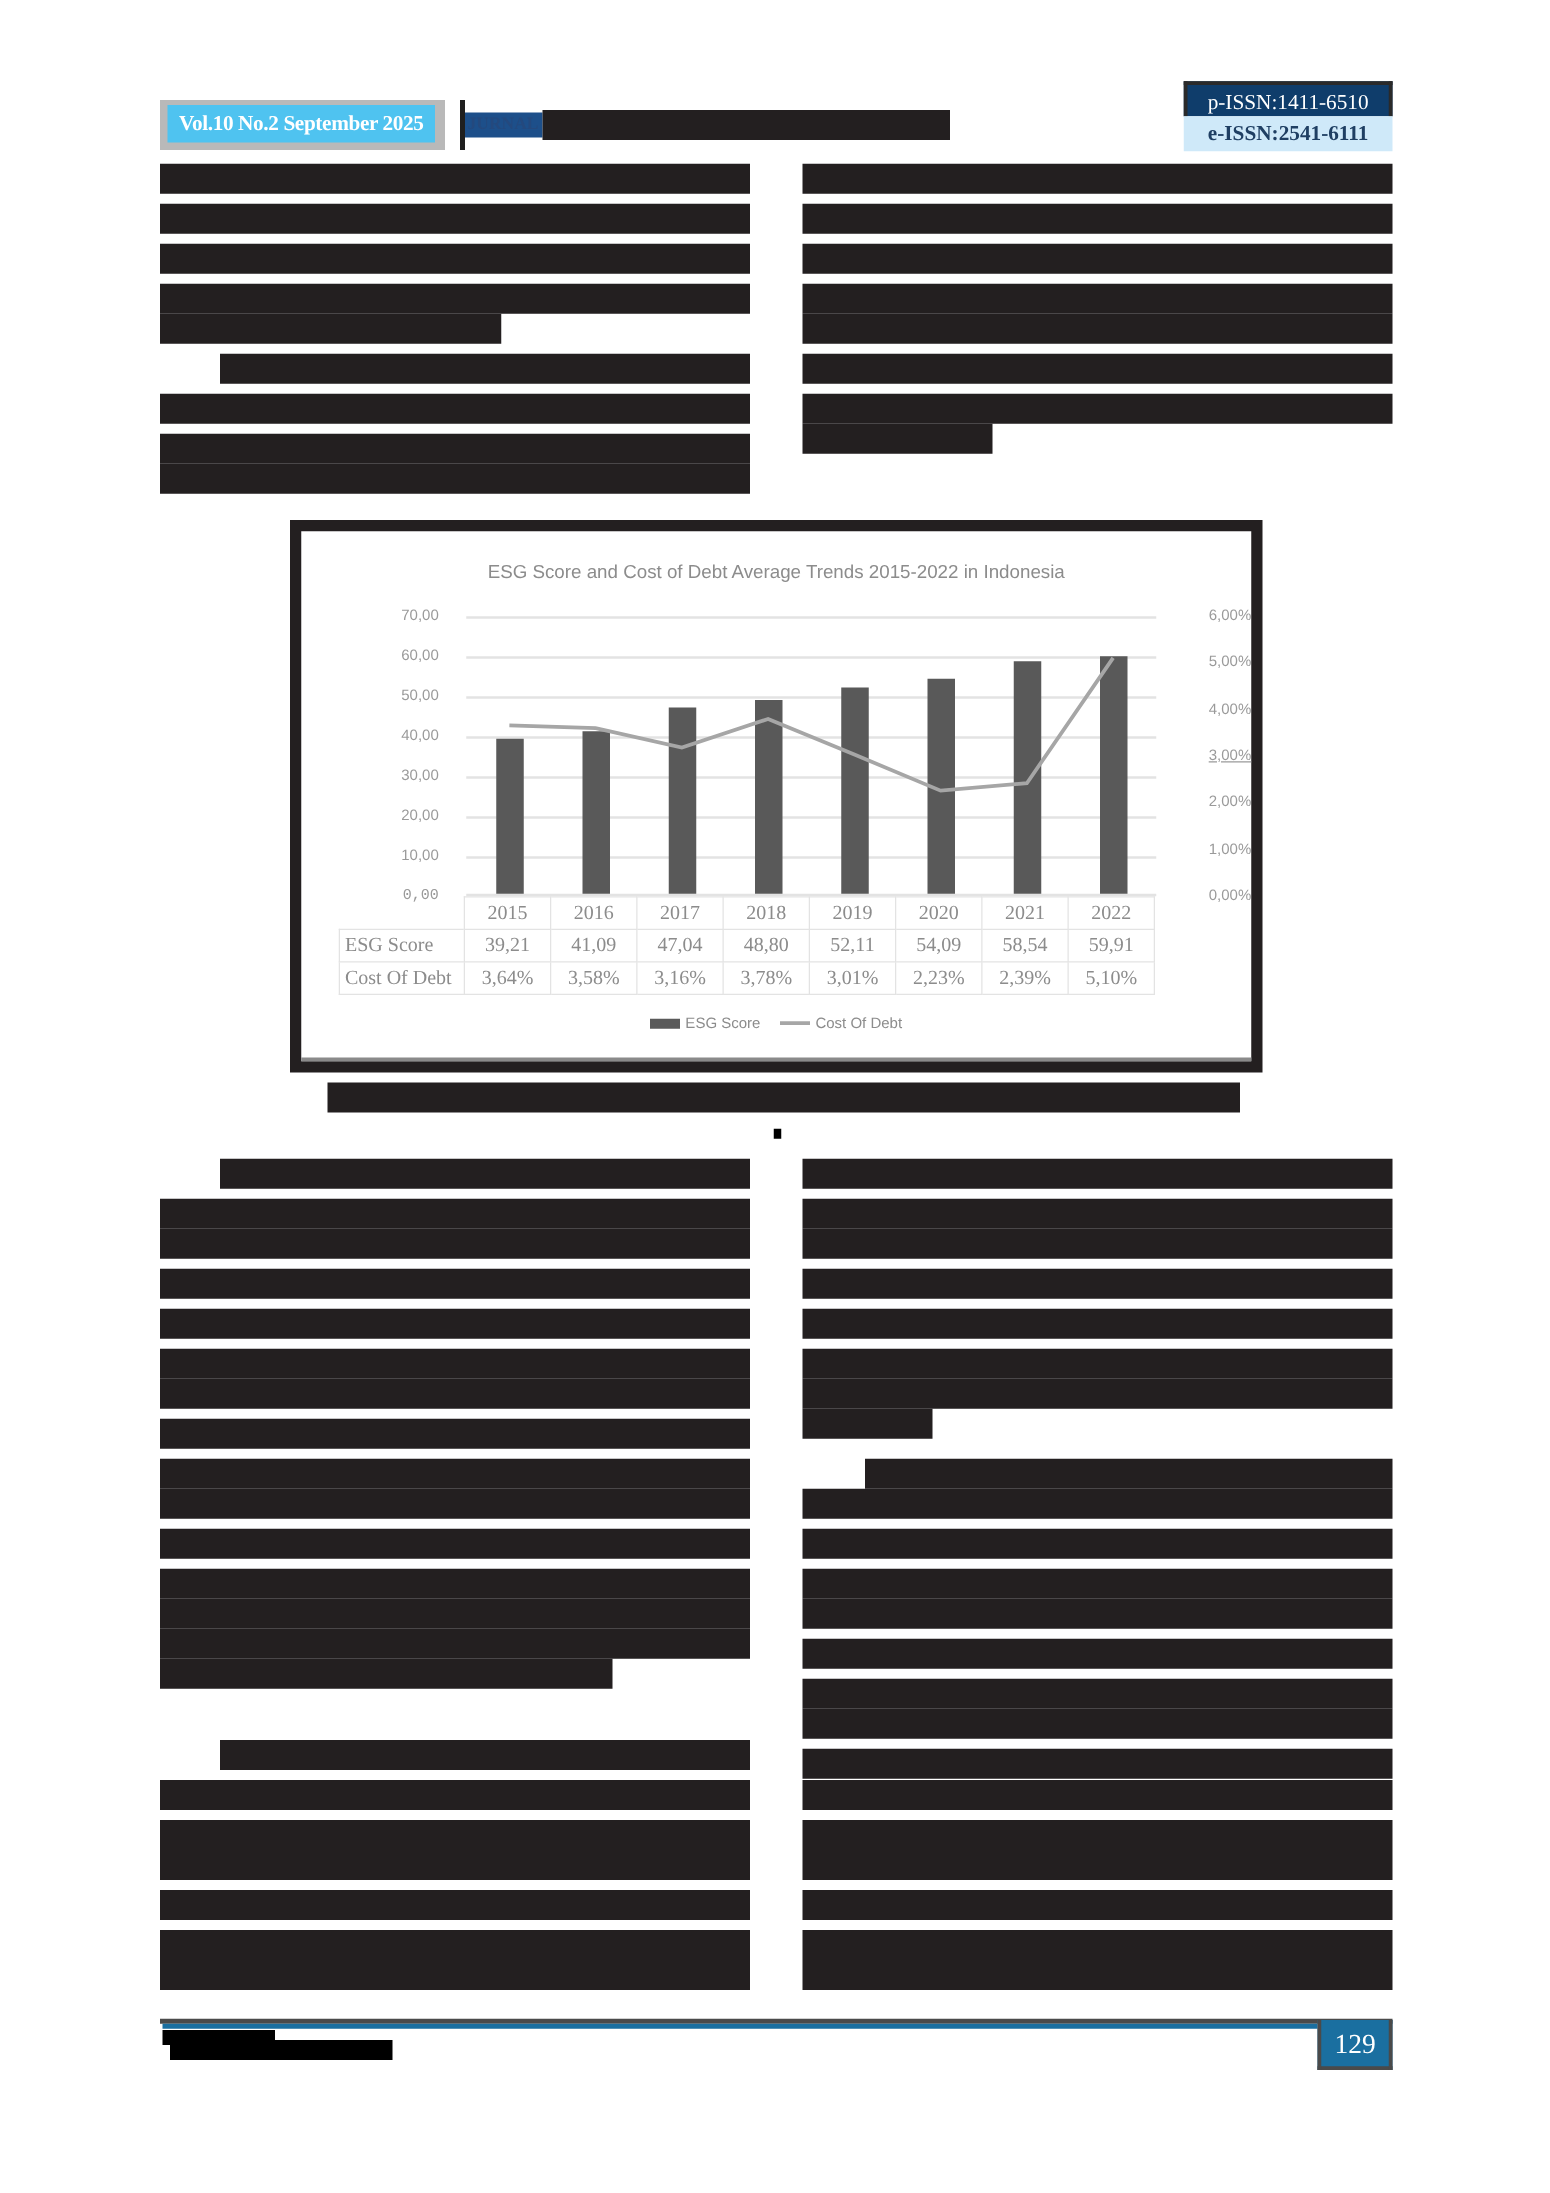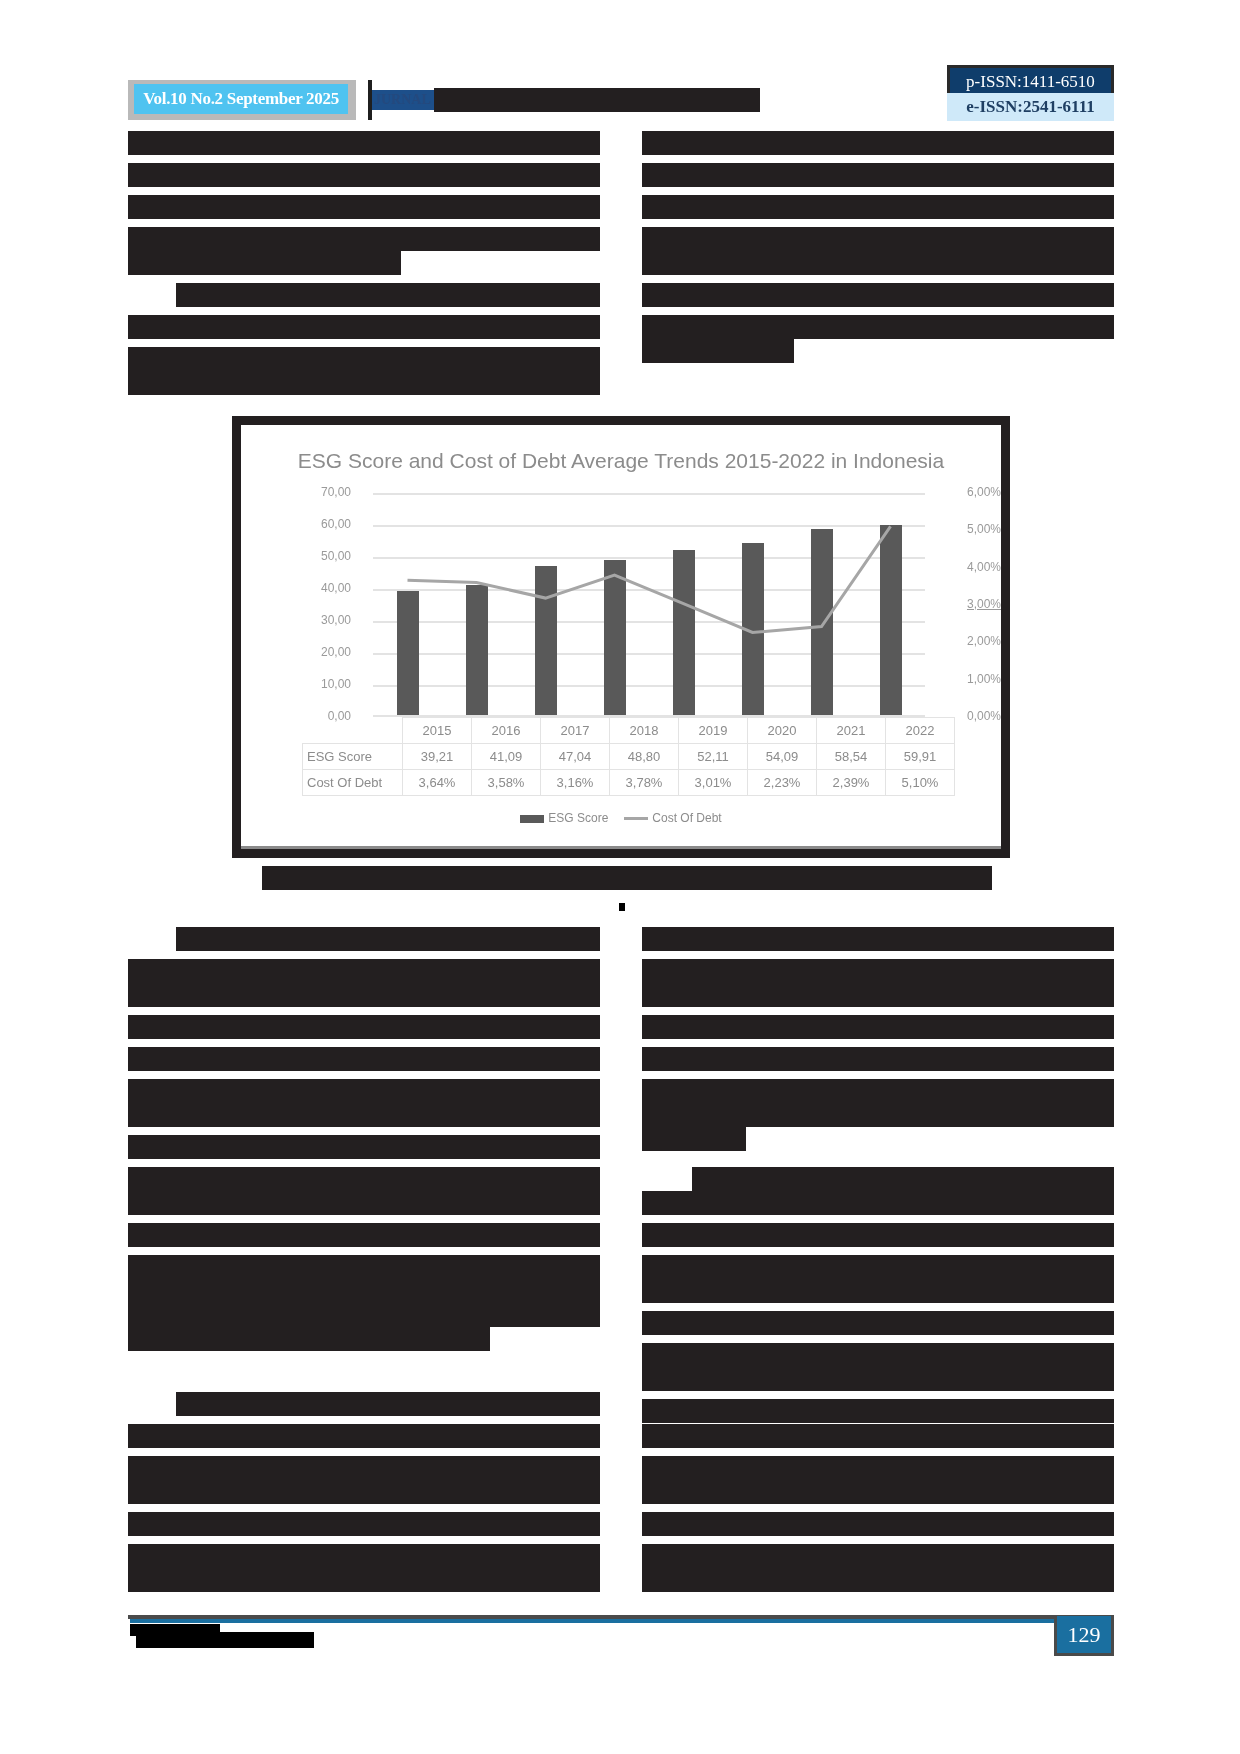--- a/index.html
+++ b/index.html
@@ -17,29 +17,29 @@
   .issn { left: 947px; top: 65px; width: 167px; }
   .issn .p { background: #0f3d6b; color: #ffffff; font-weight: normal; font-size: 17px; height: 28px; line-height: 28px; text-align: center; border-top: 3px solid #2a2a2a; border-left: 3px solid #2a2a2a; border-right: 3px solid #2a2a2a; }
   .issn .e { background: #cfe9f9; color: #1f3f63; font-weight: bold; font-size: 17px; height: 28px; line-height: 28px; text-align: center; }
 
   
   .line { position: absolute; height: 24px; background: #231f20; }
 
   
   .chart-frame { left: 232px; top: 416px; width: 778px; height: 442px; border: 9px solid #231f20; background: #ffffff; }
   .chart-frame .gray-edge { position: absolute; left: 0; right: 0; bottom: 0; height: 3px; background: #8a8a8a; }
-  .chart-title { position: absolute; left: 0; right: 0; top: 24px; text-align: center; font-family: "Liberation Sans", sans-serif; font-size: 21px; color: #8c8c8c; }
+  .chart-title { position: absolute; left: 0; right: 0; top: 24px; text-align: center; font-family: "Liberation Sans", sans-serif; font-size: 15px; color: #8c8c8c; }
   .plot { position: absolute; left: 132px; top: 68px; width: 552px; height: 224px; }
   .gridline { position: absolute; left: 0; right: 0; height: 2px; background: #e3e3e3; }
   .ytick-l { position: absolute; width: 60px; text-align: right; font-family: "Liberation Sans", sans-serif; font-size: 12px; color: #9a9a9a; }
   .ytick-r { position: absolute; width: 60px; text-align: right; font-family: "Liberation Sans", sans-serif; font-size: 12px; color: #9a9a9a; }
   .bar { position: absolute; width: 22px; background: #595959; }
   .line-svg { position: absolute; left: 0; top: 0; overflow: visible; }
 
-  table.dt { position: absolute; left: 30px; top: 292px; border-collapse: collapse; font-family: Liberation Sans, sans-serif; font-size: 13px; color: #8c8c8c; margin-left: 31px; }
+  table.dt { position: absolute; left: 30px; top: 292px; border-collapse: collapse; font-family: Liberation Serif, serif; font-size: 16px; color: #8c8c8c; }
   table.dt td { border: 1px solid #e3e3e3; height: 26px; text-align: center; padding: 0 4px; }
   table.dt td.rowhead { text-align: left; width: 100px; padding-left: 4px; }
   table.dt td.yr { width: 69px; }
   table.dt tr.head td.blank { border: none; }
 
   .legend { position: absolute; left: 0; right: 0; top: 386px; display: flex; justify-content: center; align-items: center; gap: 16px; font-family: "Liberation Sans", sans-serif; font-size: 12px; color: #8c8c8c; }
   .legend .swatch-bar { width: 24px; height: 8px; background: #595959; display: inline-block; margin-right: 4px; vertical-align: middle; }
   .legend .swatch-line { width: 24px; height: 3px; background: #a6a6a6; display: inline-block; margin-right: 4px; vertical-align: middle; }
 
   
@@ -91,21 +91,21 @@
 <div class="abs chart-frame">
   <div class="chart-title">ESG Score and Cost of Debt Average Trends 2015-2022 in Indonesia</div>
 
   <div class="ytick-l" style="left:50px;top:60px;">70,00</div>
   <div class="ytick-l" style="left:50px;top:92px;">60,00</div>
   <div class="ytick-l" style="left:50px;top:124px;">50,00</div>
   <div class="ytick-l" style="left:50px;top:156px;">40,00</div>
   <div class="ytick-l" style="left:50px;top:188px;">30,00</div>
   <div class="ytick-l" style="left:50px;top:220px;">20,00</div>
   <div class="ytick-l" style="left:50px;top:252px;">10,00</div>
-  <div class="ytick-l" style="left:50px;top:284px;">0,00</div>
+  <div class="ytick-l" style="left:50px;top:284px;font-family:Liberation Mono, monospace;">0,00</div>
 
   <div class="ytick-r" style="left:700px;top:60px;">6,00%</div>
   <div class="ytick-r" style="left:700px;top:97px;">5,00%</div>
   <div class="ytick-r" style="left:700px;top:135px;">4,00%</div>
   <div class="ytick-r" style="left:700px;top:172px;text-decoration:underline;">3,00%</div>
   <div class="ytick-r" style="left:700px;top:209px;">2,00%</div>
   <div class="ytick-r" style="left:700px;top:247px;">1,00%</div>
   <div class="ytick-r" style="left:700px;top:284px;">0,00%</div>
 
   <div class="plot">

